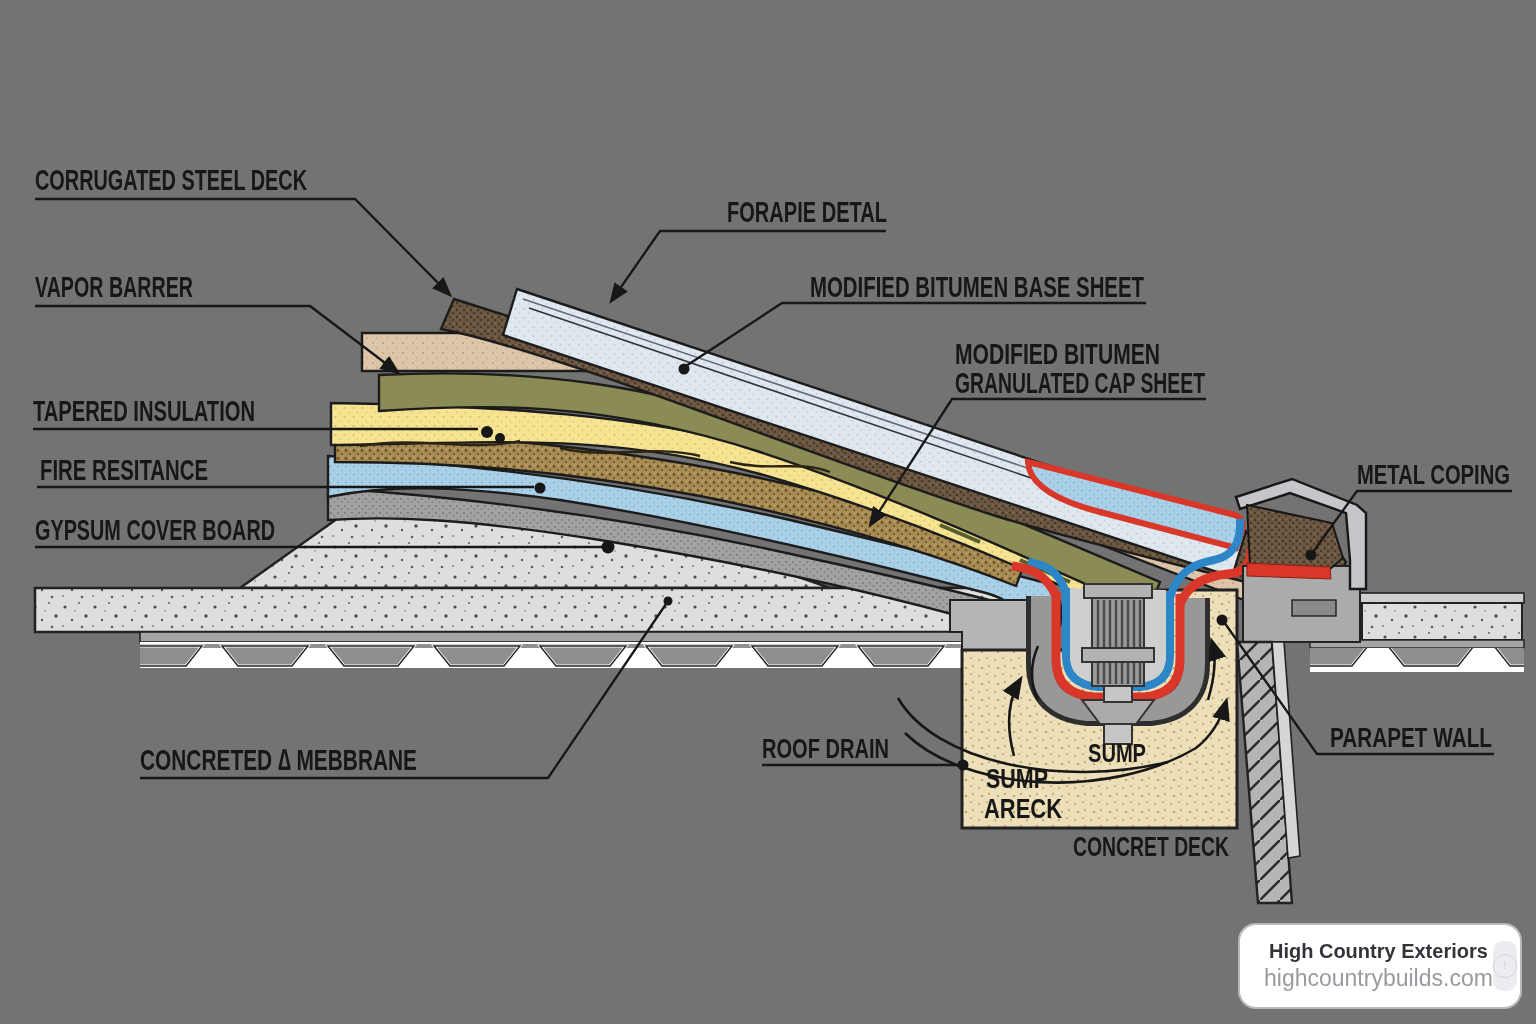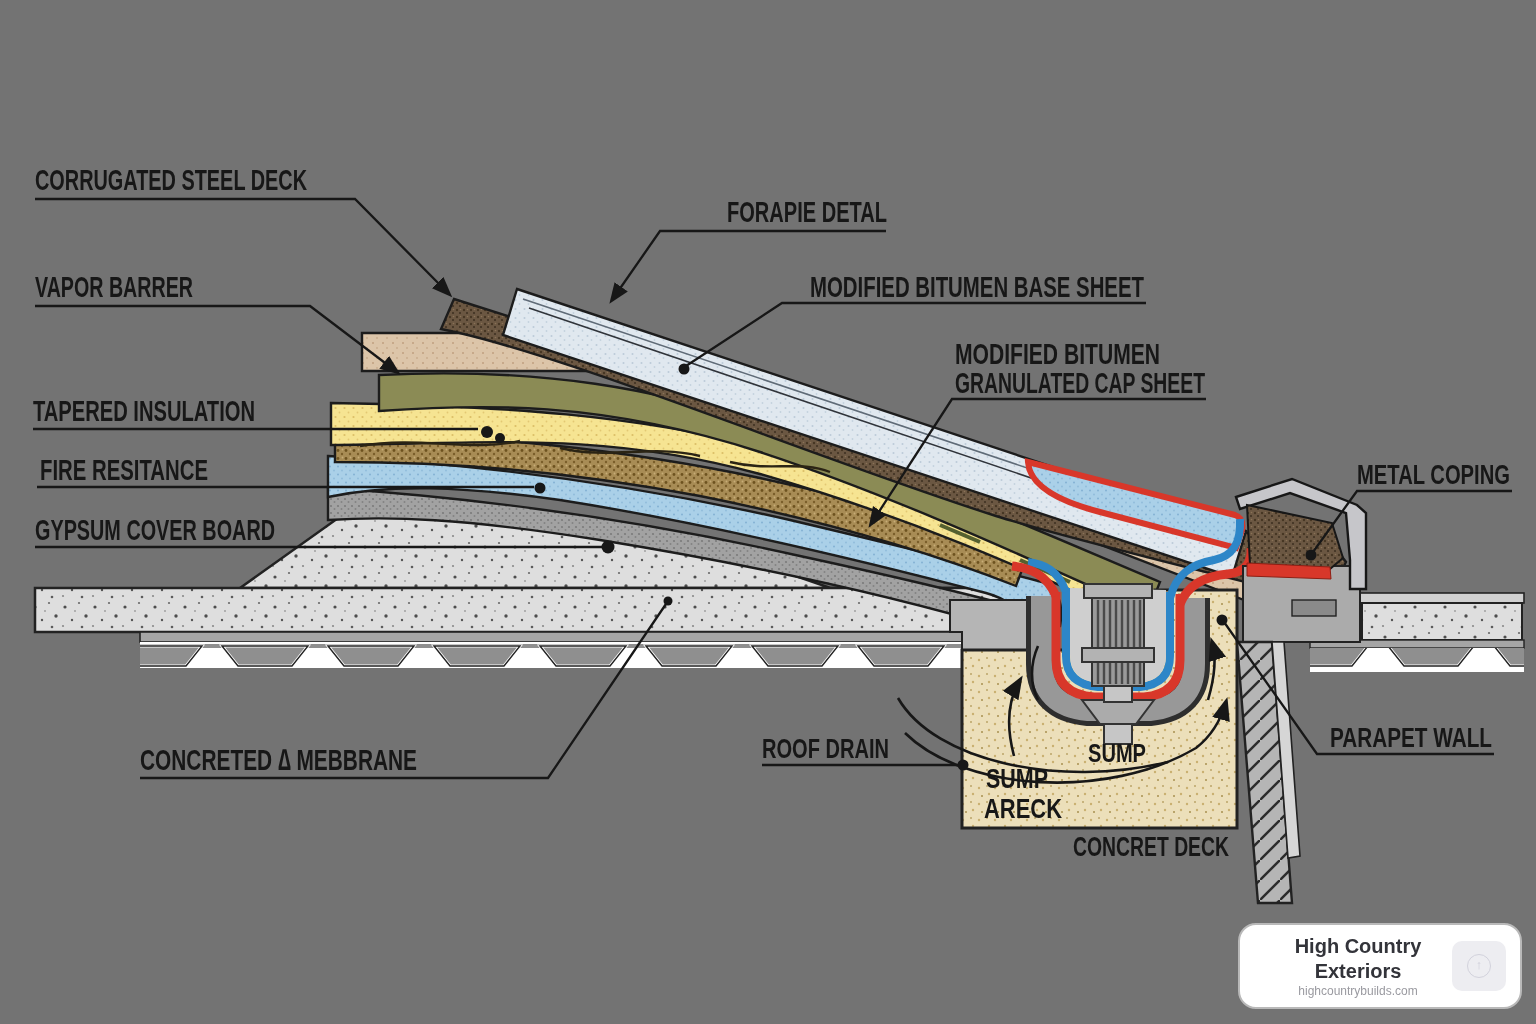--- a/index.html
+++ b/index.html
@@ -4,21 +4,21 @@
 <style>
   html,body{margin:0;padding:0;background:#ffffff;}
   #stage{position:relative;width:1536px;height:1024px;background:#737373;overflow:hidden;
          font-family:"Liberation Sans", sans-serif;}
   svg text{font-family:"Liberation Sans", sans-serif;font-weight:bold;fill:#171717;}
   .wm-card{position:absolute;left:1238px;top:923px;width:284px;height:86px;background:#ffffff;
            border:2px solid #b9b9b9;border-radius:18px;display:flex;align-items:center;
            justify-content:flex-start;box-sizing:border-box;padding:0 14px 0 24px;}
   .wm-text{flex:1;text-align:center;line-height:1.25;}
   .wm-title{font-size:20px;font-weight:bold;color:#33343a;}
-  .wm-url{font-size:12px;color:#9a9aa0;}
+  .wm-url{font-size:23px;color:#9a9aa0;}
   .wm-icon{width:54px;height:50px;background:#ededf1;border-radius:10px;display:flex;
            align-items:center;justify-content:center;}
   .wm-glyph{width:22px;height:22px;border:1.5px solid #d2d2dc;border-radius:50%;
             color:#cdcdd8;font-size:13px;line-height:20px;text-align:center;font-weight:bold;}
 </style>
 </head>
 <body>
 
 <div id="stage">
 <svg width="1536" height="1024" viewBox="0 0 1536 1024">

